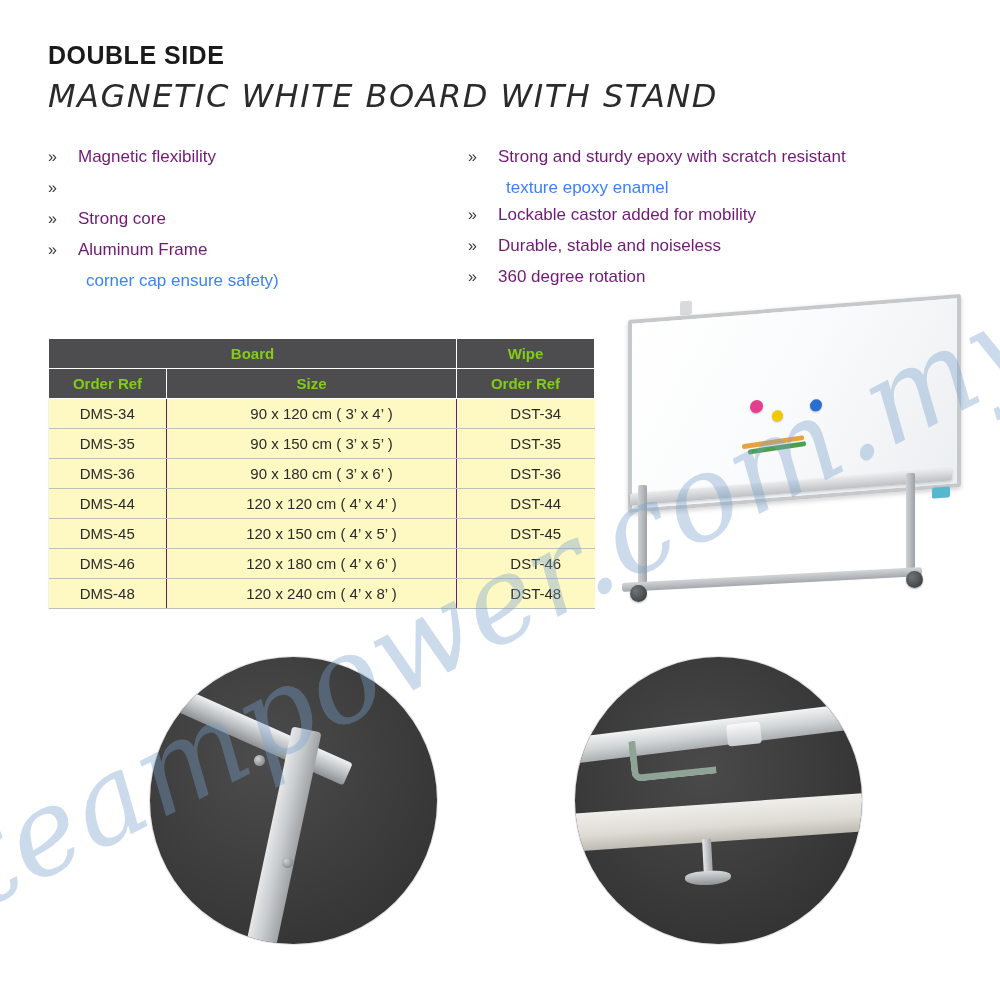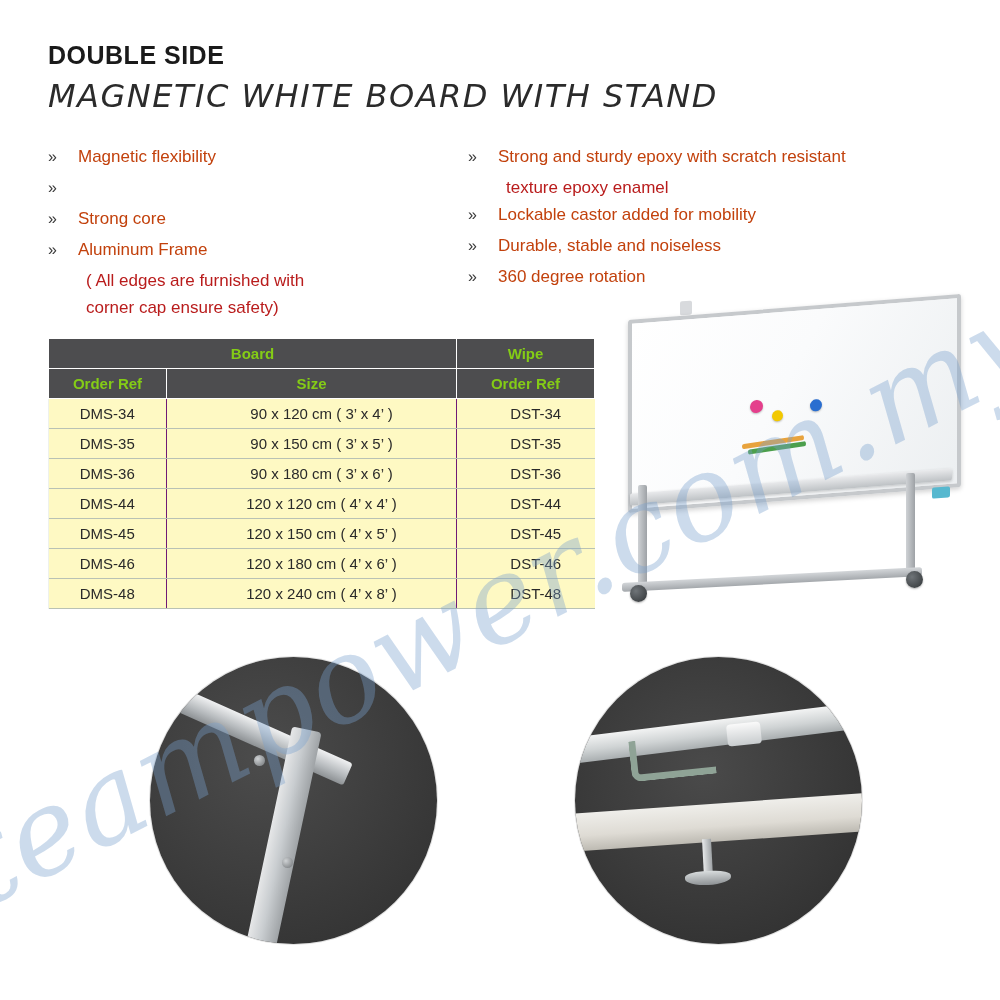--- a/index.html
+++ b/index.html
@@ -63,26 +63,26 @@
     flex: 0 0 38px;
     font-size: 16px;
     color: #3a3a3a;
     padding-left: 8px;
     box-sizing: border-box;
     line-height: 27px;
   }
   .feat-text {
     font-size: 17px;
     line-height: 27px;
-    color: #c2410c;
+    color: #701a75;
   }
   .feat-sub {
     font-size: 17px;
     line-height: 27px;
-    color: #b91c1c;
+    color: #3b82f6;
     padding-left: 46px;
   }
 
   
   .table-wrap {
     position: absolute;
     left: 48px;
     top: 338px;
     width: 546px;
     background: #eef1ec;
@@ -356,21 +356,20 @@
       <span class="feat-bullet">»</span>
     </div>
     <div class="feat-item">
       <span class="feat-bullet">»</span>
       <span class="feat-text">Strong core</span>
     </div>
     <div class="feat-item">
       <span class="feat-bullet">»</span>
       <span class="feat-text">Aluminum Frame</span>
     </div>
-    <div class="feat-sub">( All edges are furnished with</div>
     <div class="feat-sub">corner cap ensure safety)</div>
   </div>
 
   <div class="feat-col right">
     <div class="feat-item">
       <span class="feat-bullet">»</span>
       <span class="feat-text">Strong and sturdy epoxy with scratch resistant</span>
     </div>
     <div class="feat-sub">texture epoxy enamel</div>
     <div class="feat-item">

